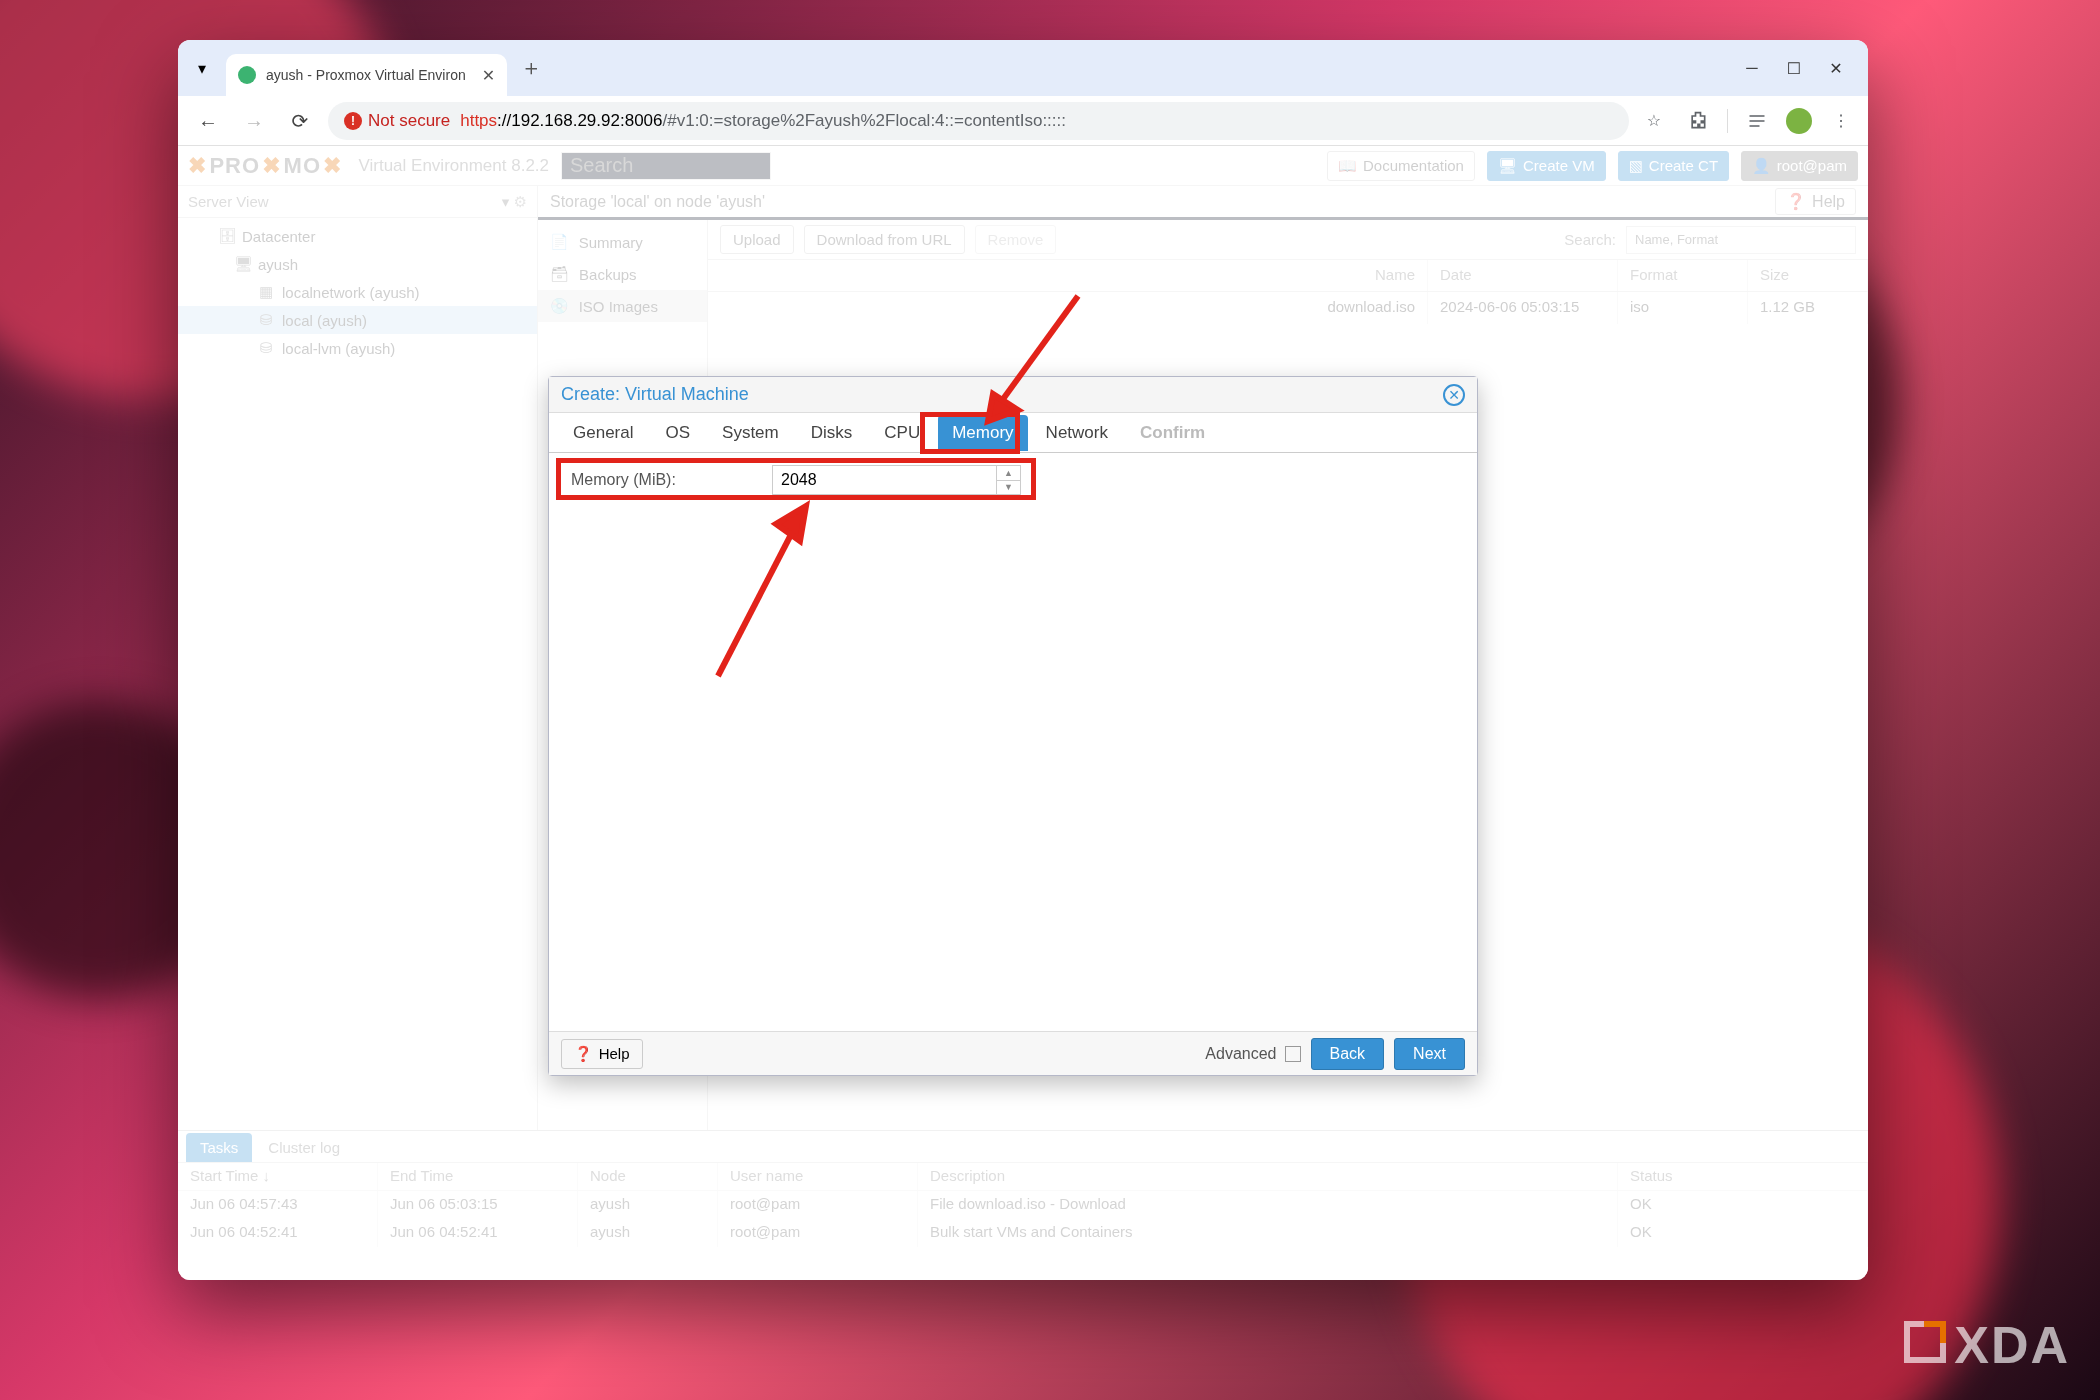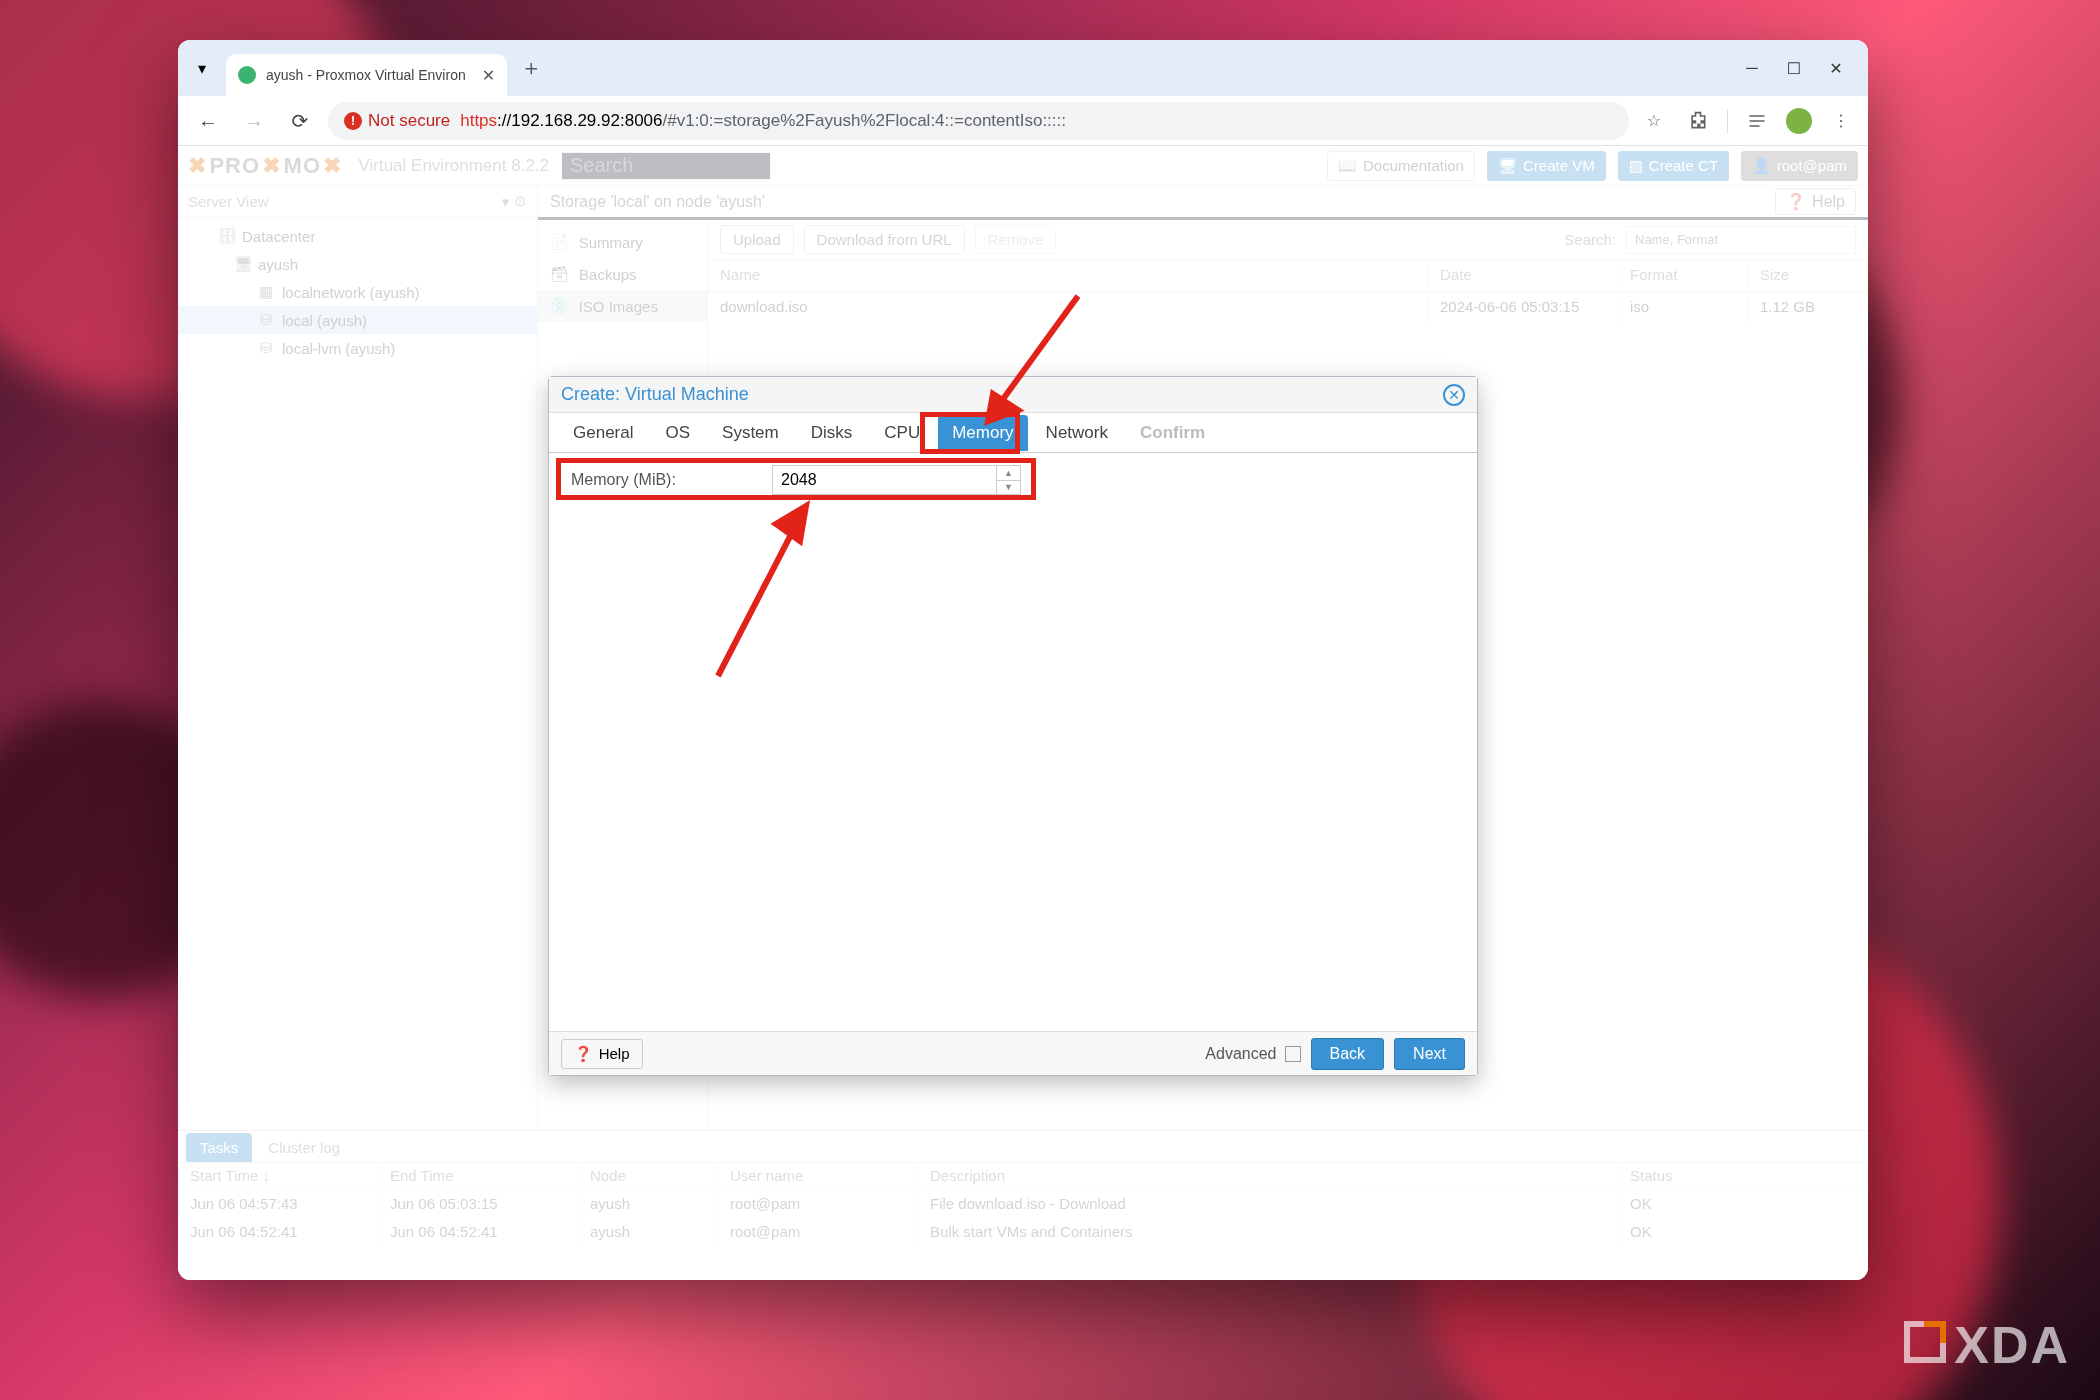--- a/index.html
+++ b/index.html
@@ -104,21 +104,21 @@
   .subnav-item.sel { background:#e9e9e9; }
   .pve-panel { flex:1; display:flex; flex-direction:column; }
   .panel-toolbar { height:40px; border-bottom:1px solid #ddd; display:flex; align-items:center; padding:0 12px; gap:10px; }
   .tb-btn { border:1px solid #ccc; border-radius:3px; padding:5px 12px; font-size:15px; color:#666; }
   .tb-btn.disabled { color:#bbb; border-color:#e0e0e0; }
   .tb-spacer { flex:1; }
   .tb-label { color:#888; font-size:15px; }
   .tb-search { width:230px; height:28px; border:1px solid #ddd; padding:0 8px; font-size:13px; color:#aaa; }
   .grid-hdr { height:32px; border-bottom:1px solid #ddd; display:flex; font-size:15px; color:#888; }
   .grid-hdr > div, .grid-row > div { padding:6px 12px; border-right:1px solid #eee; }
-  .col-name { flex:1; }
+  .col-name { flex:1;text-align:right; }
   .col-date { width:190px; }
   .col-fmt { width:130px; }
   .col-size { width:120px; }
   .grid-row { height:32px; display:flex; font-size:15px; color:#555; }
   
   .pve-log { height:150px; border-top:1px solid #ccc; display:flex; flex-direction:column; }
   .log-tabs { height:32px; display:flex; align-items:flex-end; border-bottom:1px solid #ddd; gap:2px; padding:0 8px; }
   .log-tab { padding:6px 14px; font-size:15px; color:#888; border-radius:4px 4px 0 0; }
   .log-tab.active { background:#3892d4; color:#fff; }
   .log-hdr { height:28px; display:flex; font-size:15px; color:#888; border-bottom:1px solid #eee; }

